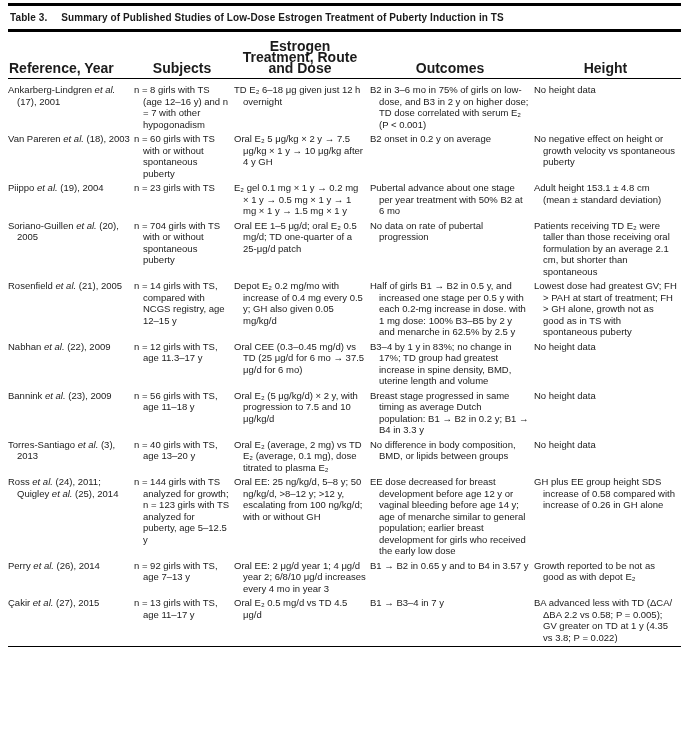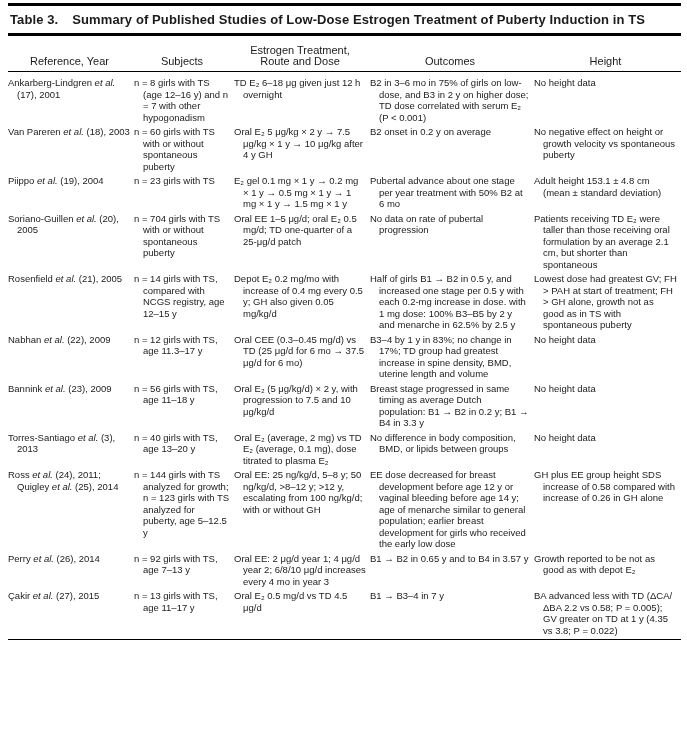--- a/index.html
+++ b/index.html
@@ -9,41 +9,41 @@
     font-family: "Liberation Sans", sans-serif;
     color: #1b1b1b;
     overflow: hidden;
   }
   .page { padding: 3px 6px 0 8px; }
 
   .title-bar {
     border-top: 3px solid #000;
     border-bottom: 3px solid #000;
     padding: 6px 0 6px 2px;
-    font-size: 13px;
+    font-size: 10px;
     font-weight: bold;
     letter-spacing: 0.1px;
   }
   .title-label { margin-right: 14px; }
 
   table {
     border-collapse: collapse;
     table-layout: fixed;
     width: 673px;
   }
   thead tr { border-bottom: 1px solid #000; }
   th {
-    font-weight: normal;
-    font-size: 11px;
+    font-weight: bold;
+    font-size: 14px;
     line-height: 11px;
     vertical-align: bottom;
     text-align: center;
     padding: 9px 4px 4px 0;
   }
-  th.col-ref { text-align: center; padding-left: 1px; }
+  th.col-ref { text-align: left; padding-left: 1px; }
   td {
     vertical-align: top;
     font-size: 9.5px;
     line-height: 11.5px;
     padding: 0 4px 3px 0;
   }
   tbody tr:first-child td { padding-top: 5px; }
   .cell-text { padding-left: 9px; text-indent: -9px; }
   table { border-bottom: 1.5px solid #000; }
   i { font-style: italic; }

